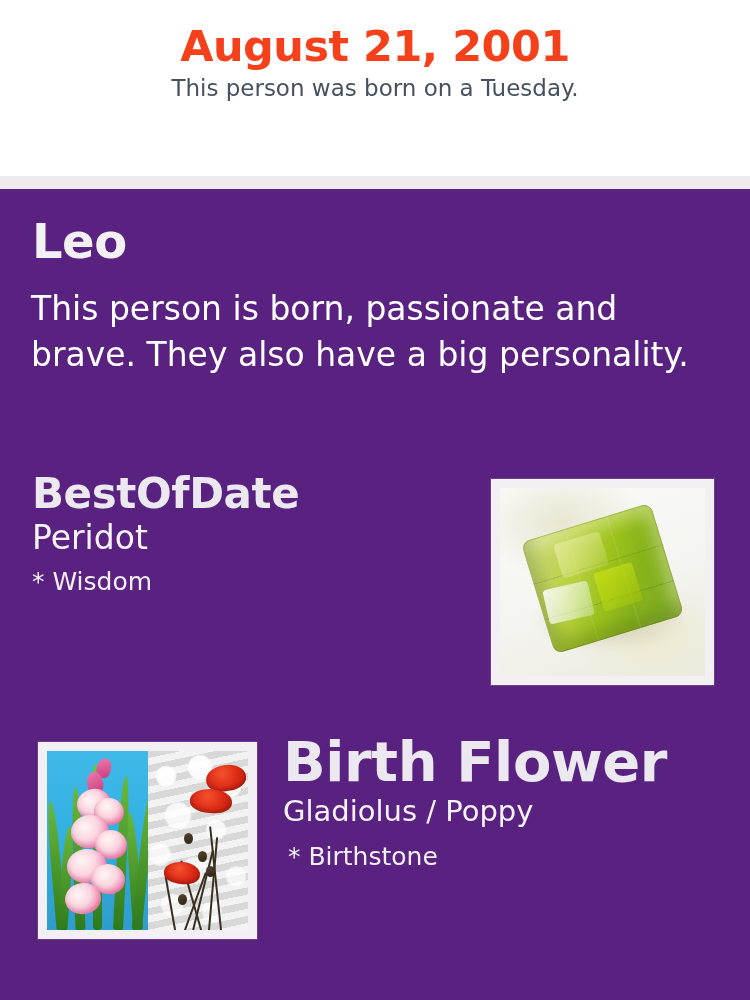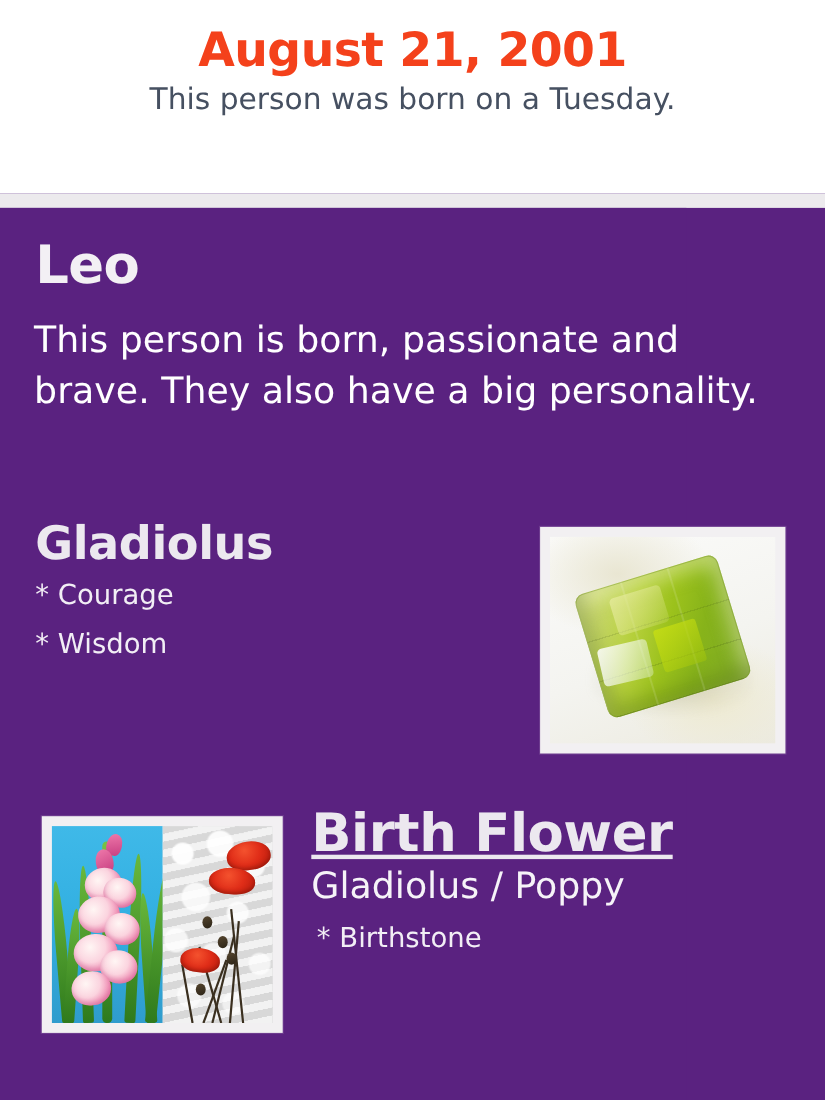--- a/index.html
+++ b/index.html
@@ -31,21 +31,21 @@
   }
   .header-site {
     color:#18181a;
     font-size:27px;
     font-weight:normal;
     margin-top:6px;
     line-height:1.2;
   }
   .header-note {
     color:#465061;
-    font-size:27px;
+    font-size:23px;
     font-weight:normal;
     margin-top:5px;
     line-height:1.2;
   }
   .header-rule { width:100%; height:13px; background:#eceaed; }
 
   
   .body-area {
     position:absolute;
     top:189px; left:0;
@@ -223,44 +223,44 @@
   }
   .poppy-bud {
     position:absolute;
     width:9px; height:11px;
     border-radius:50%;
     background:linear-gradient(160deg,#55452e,#2c2417);
   }
 
   
   .flower-block { position:absolute; left:283px; top:544px; width:440px; }
-  .flower-block .block-title { font-size:48px;text-decoration:underline; }
-  .flower-block .block-sub { font-size:33px; }
+  .flower-block .block-title { font-size:56px; }
+  .flower-block .block-sub { font-size:29px; }
   .flower-block .bullets { margin-top:16px; margin-left:5px; }
 </style>
 </head>
 <body>
 
 <div class="card">
 
   <div class="header">
     <div class="header-date">August 21, 2001</div>
     <div class="header-note">This person was born on a Tuesday.</div>
   </div>
   <div class="header-rule"></div>
 
   <div class="body-area">
 
     <div class="sign-name">Leo</div>
     <div class="sign-desc">This person is born, passionate and brave. They also have a big personality.</div>
 
     <div class="stone-block">
-      <div class="block-title">Gladiolus</div>
+      <div class="block-title">BestOfDate</div>
+      <div class="block-sub">Peridot</div>
       <div class="bullets">
-        <div class="bullet">* Courage</div>
         <div class="bullet">* Wisdom</div>
       </div>
     </div>
 
     <div class="flower-block">
       <div class="block-title">Birth Flower</div>
       <div class="block-sub">Gladiolus / Poppy</div>
       <div class="bullets">
         <div class="bullet">* Birthstone</div>
       </div>

